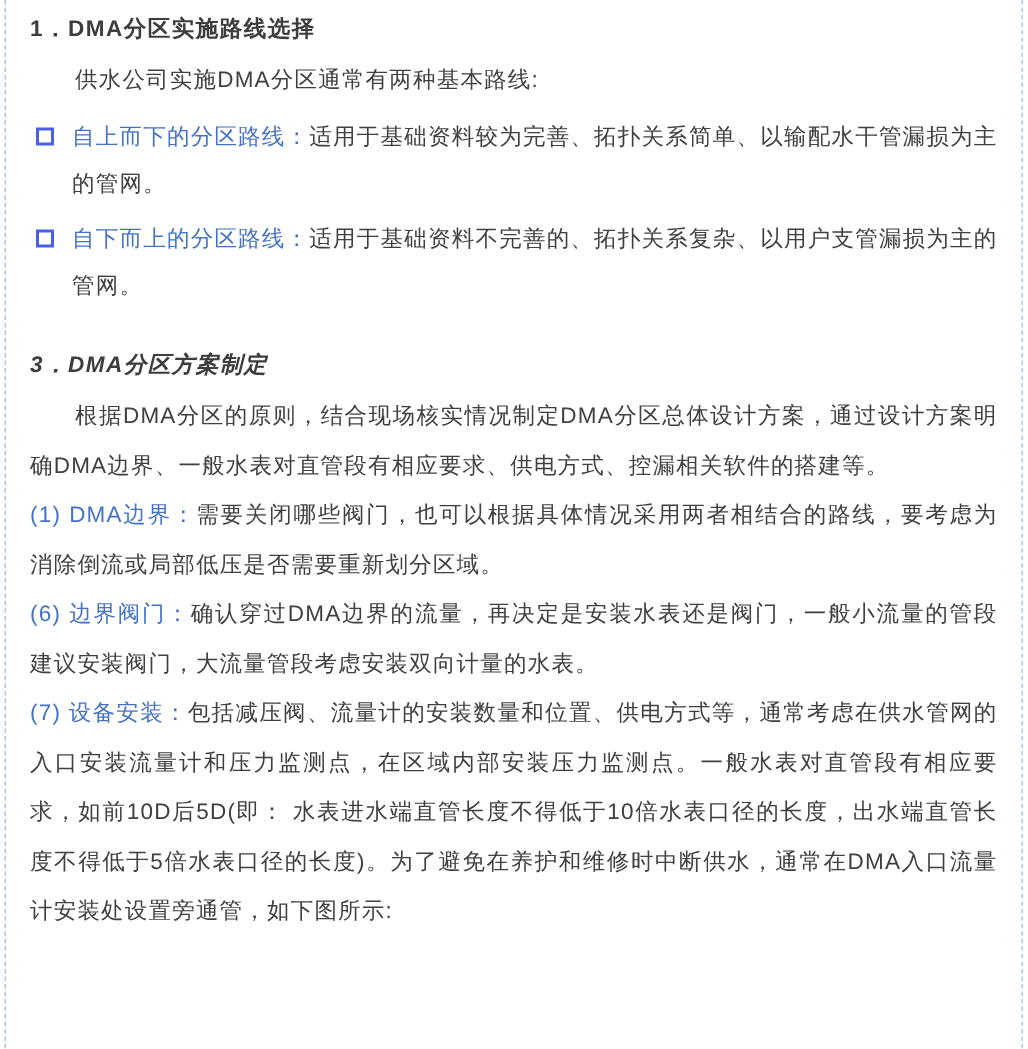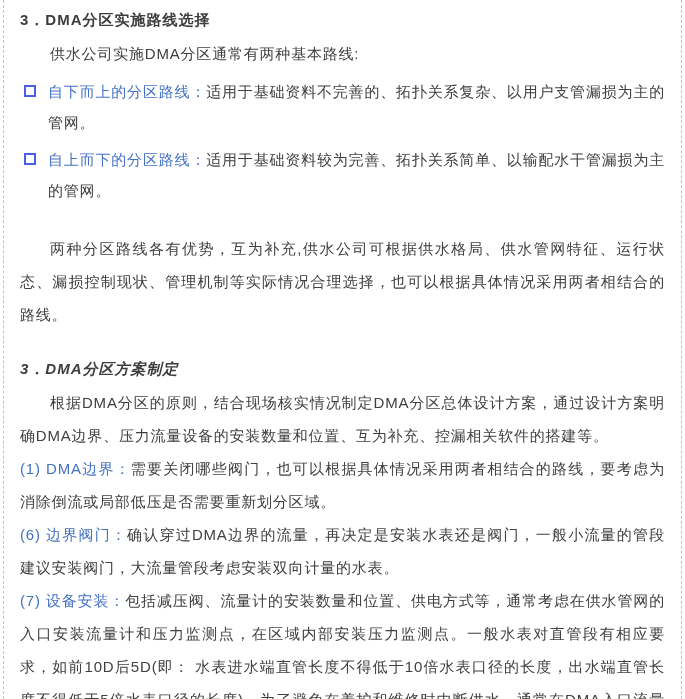--- a/index.html
+++ b/index.html
@@ -49,39 +49,38 @@
     background:#ffffff;
     display:inline-block;
   }
   .summary{margin-top:26px;}
 </style>
 </head>
 <body>
 
 <div class="page">
 
-  <div class="h">3．DMA分区实施路线选择</div>
+  <div class="h">1．DMA分区实施路线选择</div>
 
   <p class="indent">供水公司实施DMA分区通常有两种基本路线:</p>
+
+  <p class="route">
+    <span class="sq"></span>
+    <span class="lead">自上而下的分区路线：</span><span>适用于基础资料较为完善、拓扑关系简单、以输配水干管漏损为主的管网。</span>
+  </p>
 
   <p class="route">
     <span class="sq"></span>
     <span class="lead">自下而上的分区路线：</span><span>适用于基础资料不完善的、拓扑关系复杂、以用户支管漏损为主的管网。</span>
   </p>
 
-  <p class="route">
-    <span class="sq"></span>
-    <span class="lead">自上而下的分区路线：</span><span>适用于基础资料较为完善、拓扑关系简单、以输配水干管漏损为主的管网。</span>
-  </p>
-
-  <p class="indent summary">两种分区路线各有优势，互为补充,供水公司可根据供水格局、供水管网特征、运行状态、漏损控制现状、管理机制等实际情况合理选择，也可以根据具体情况采用两者相结合的路线。</p>
 
   <div class="h h3">3．DMA分区方案制定</div>
 
-  <p class="indent">根据DMA分区的原则，结合现场核实情况制定DMA分区总体设计方案，通过设计方案明确DMA边界、压力流量设备的安装数量和位置、互为补充、控漏相关软件的搭建等。</p>
+  <p class="indent">根据DMA分区的原则，结合现场核实情况制定DMA分区总体设计方案，通过设计方案明确DMA边界、一般水表对直管段有相应要求、供电方式、控漏相关软件的搭建等。</p>
 
   <p>
     <span class="lead">(1) DMA边界：</span><span>需要关闭哪些阀门，也可以根据具体情况采用两者相结合的路线，要考虑为消除倒流或局部低压是否需要重新划分区域。</span>
   </p>
 
   <p>
     <span class="lead">(6) 边界阀门：</span><span>确认穿过DMA边界的流量，再决定是安装水表还是阀门，一般小流量的管段建议安装阀门，大流量管段考虑安装双向计量的水表。</span>
   </p>
 
   <p>

